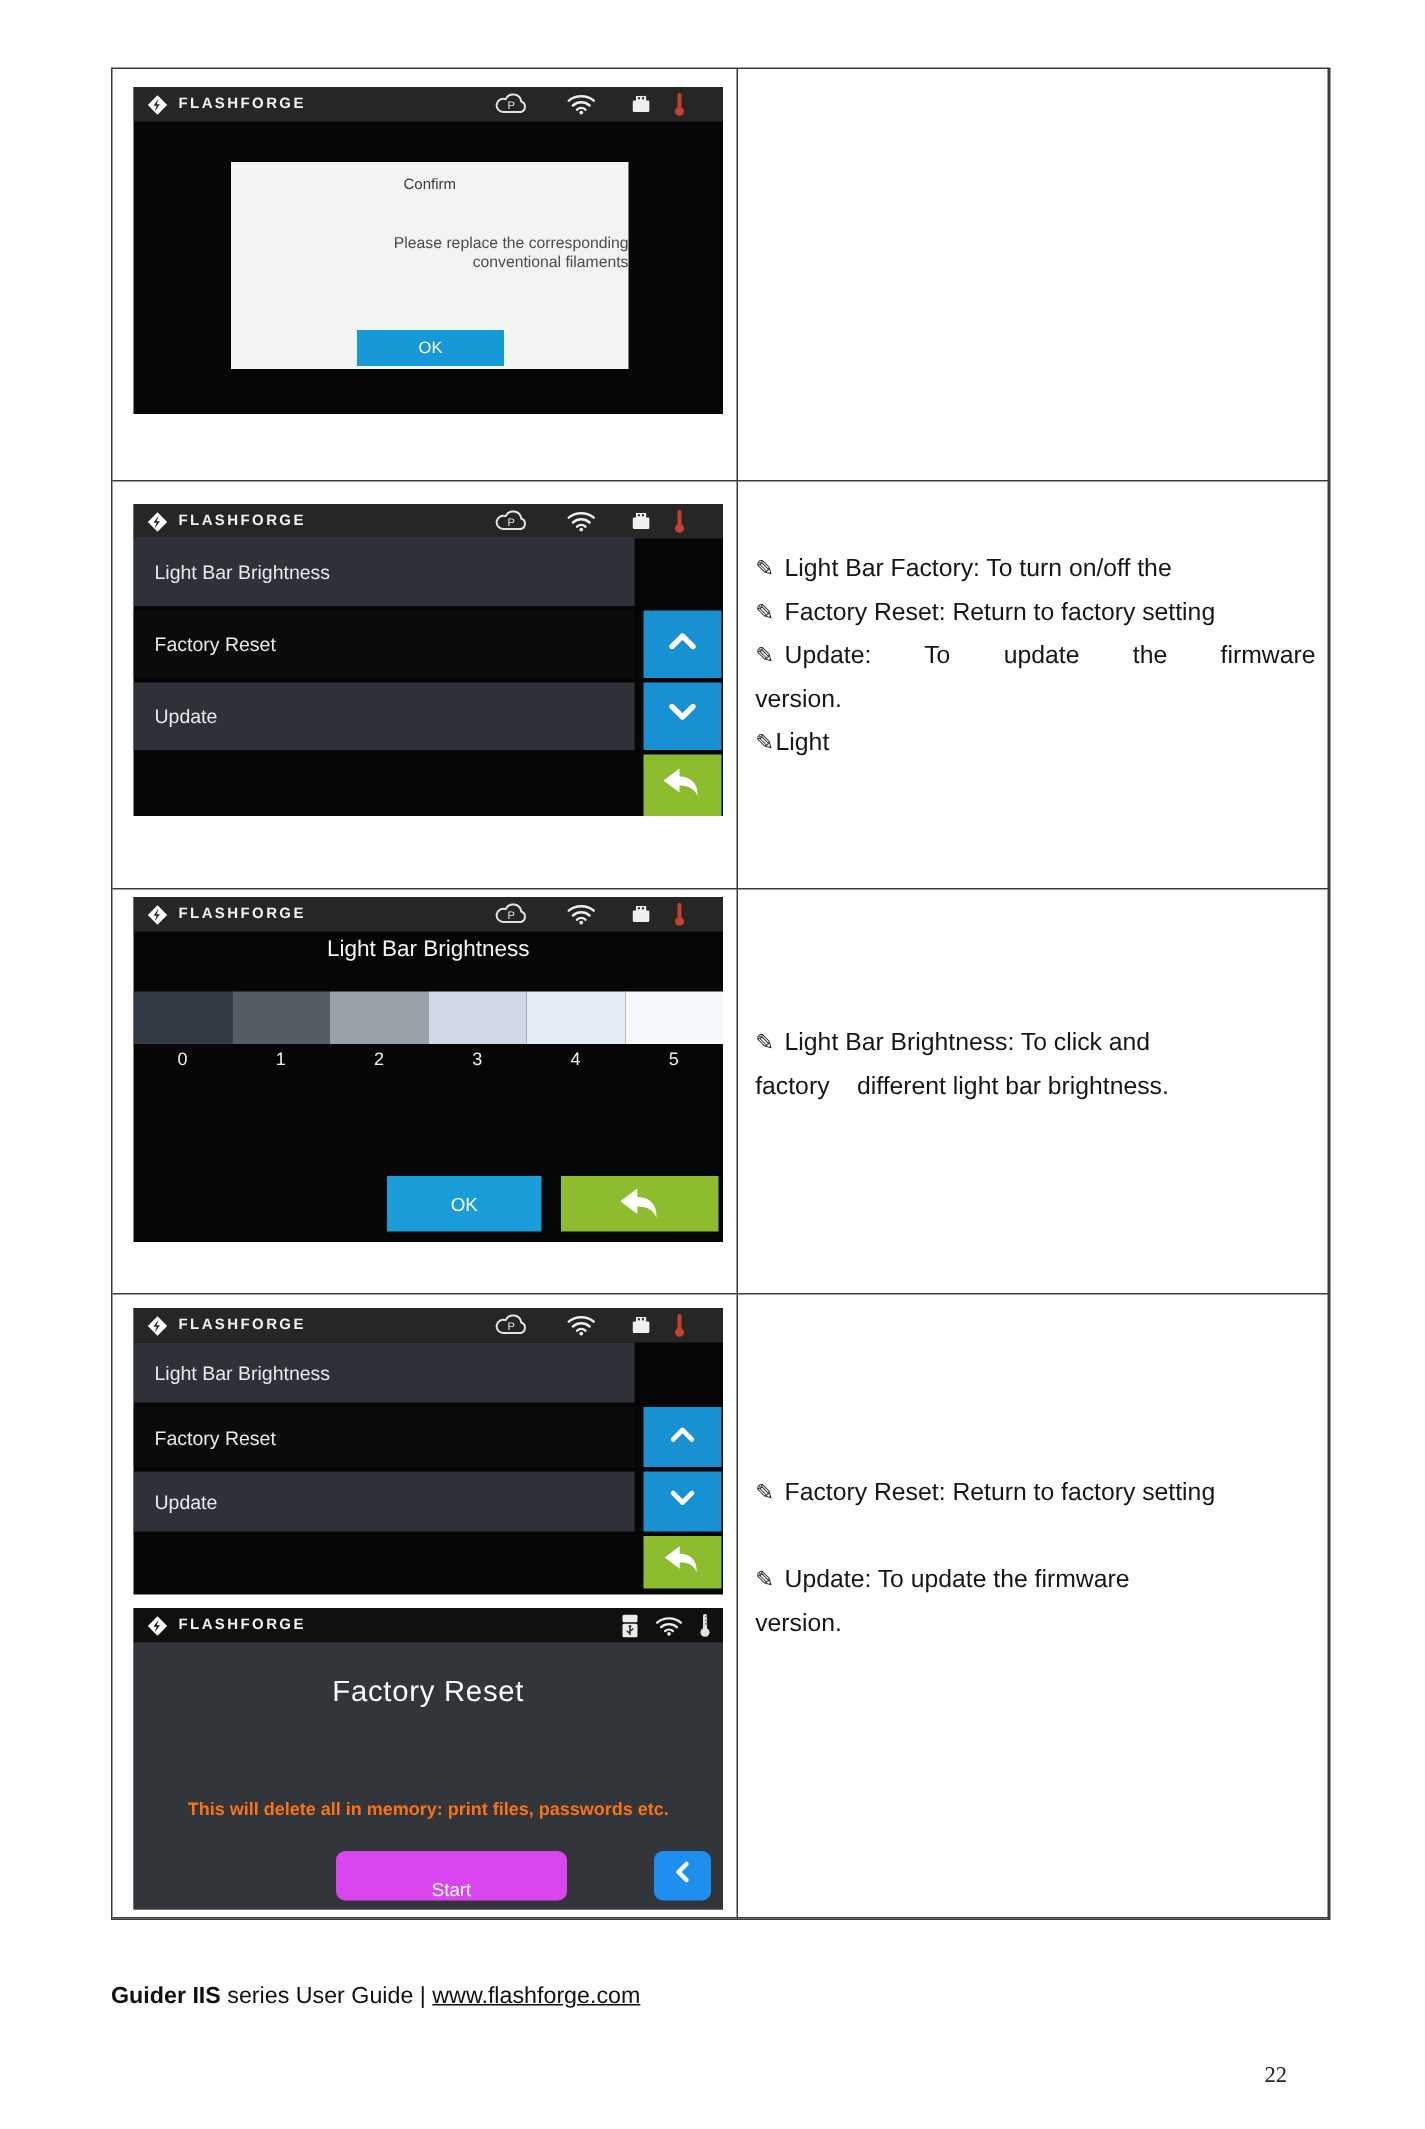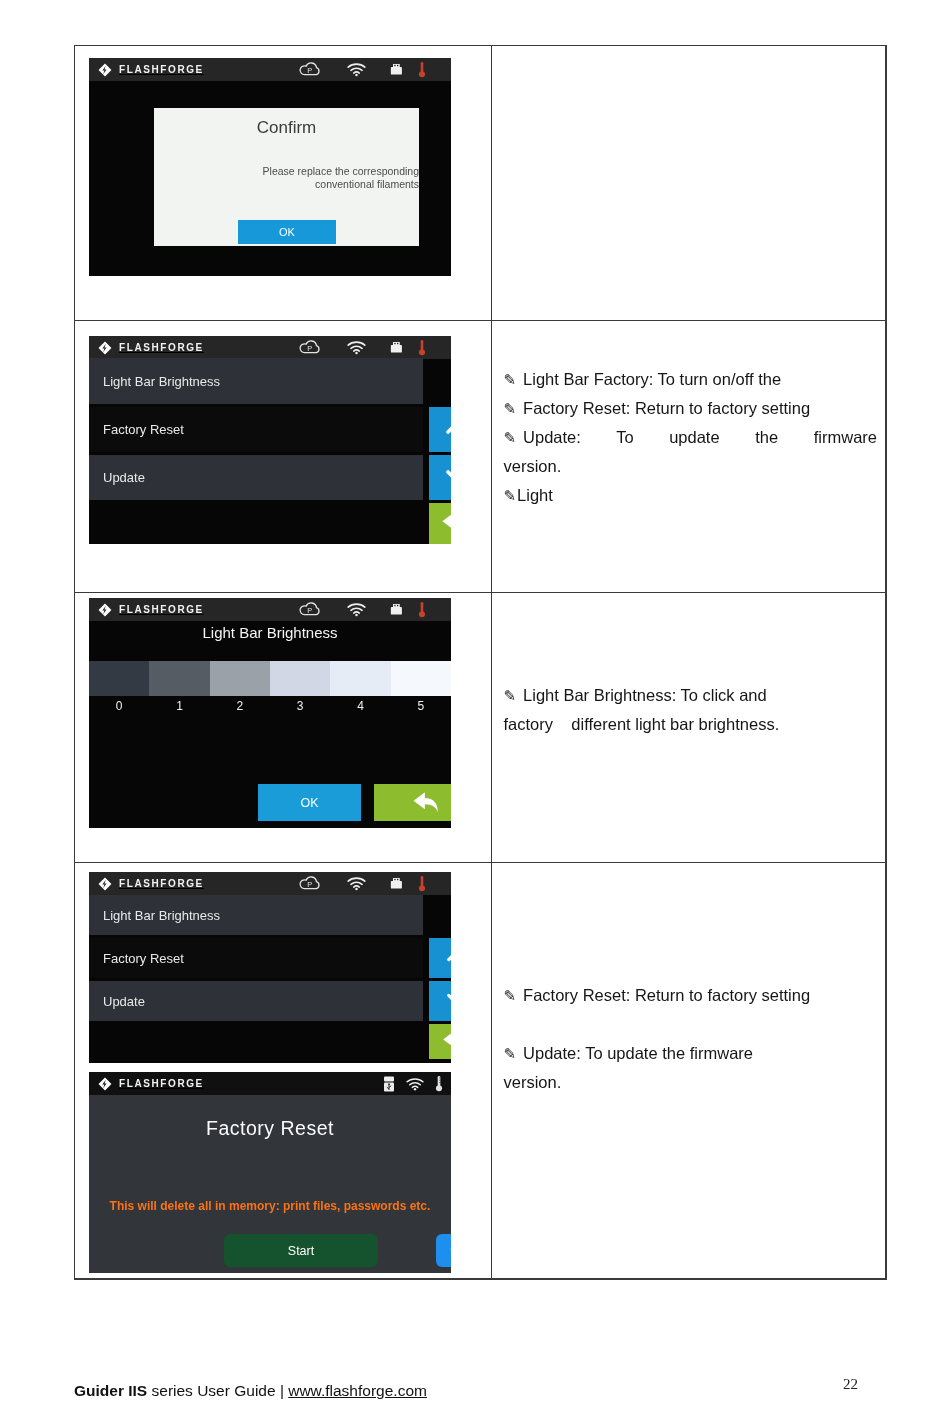--- a/index.html
+++ b/index.html
@@ -19,33 +19,33 @@
   .desc2 { padding-top:44px; }
   .desc3 { padding-top:88px; }
   .desc4 { padding-top:118px; }
   .bullet { margin-right:7px; font-size:15px; }
   .bullet.tight { margin-right:1px; }
   .jline { text-align:justify; text-align-last:justify; }
   .pre { white-space:pre-wrap; }
   .gap-before { margin-top:29px; }
 
   
-  .shot { position:absolute; left:14px; width:362px; background:#060606; overflow:hidden;text-decoration:underline; }
+  .shot { position:absolute; left:14px; width:393px; background:#060606; overflow:hidden; }
   .sbar { height:23px; background:#262626; display:flex; align-items:center; padding-left:9px; }
   .sbar .brand { color:#f2f2f2; font-weight:bold; font-size:10px; letter-spacing:1.6px; margin-left:7px; }
   .sbar .spacer { margin-left:auto; }
   .sbar svg { display:block; }
   .ic { margin-right:24px; }
   .ic.tightgap { margin-right:11px; }
   .ic.endpad { margin-right:25px; }
   .ic.endpad-sm { margin-right:8px; }
 
   
   .dialog { position:absolute; left:65px; top:50px; width:265px; height:138px; background:#f2f4f1; }
-  .dialog .dtitle { text-align:center; padding-top:10px; font-size:17px; color:#3c3c3c; }
+  .dialog .dtitle { text-align:center; padding-top:10px; font-size:10px; color:#3c3c3c; }
   .dialog .dbody { text-align:right; margin-top:27px; font-size:10.5px; line-height:13px; color:#4c4c4c; }
   .dialog .okbtn { position:absolute; left:84px; bottom:2px; width:98px; height:24px; color:#fff;
                    font-size:11px; display:flex; align-items:center; justify-content:center; }
 
   
   .menurow { position:absolute; left:0; width:334px; display:flex; align-items:center; padding-left:14px;
              color:#e9e9e9; font-size:13px; background:#2f3138; }
   .menurow.dark { background:#0b0b0c; }
   .sqbtn { position:absolute; left:340px; width:52px; display:flex; align-items:center; justify-content:center; }
 
@@ -61,21 +61,21 @@
   
   .fr-body { position:absolute; top:23px; left:0; right:0; bottom:0; background:#323539; }
   .fr-title { text-align:center; margin-top:22px; color:#fafafa; font-size:19.5px; letter-spacing:0.5px; }
   .fr-msg { text-align:center; margin-top:59px; color:#f97316; font-size:12px; font-weight:bold; }
   .fr-start { position:absolute; left:135px; top:162px; width:154px; height:33px; border-radius:6px;
               display:flex; align-items:center; justify-content:center; color:#fff; font-size:12.5px; }
   .fr-back { position:absolute; left:347px; top:162px; width:38px; height:33px; border-radius:6px;
              display:flex; align-items:center; justify-content:center; }
 
   
-  .footer { position:absolute; left:74px; top:1382px; font-size:15.5px; color:#111; }
+  .footer { position:absolute; left:74px; top:1322px; font-size:15.5px; color:#111; }
   .footer .bold { font-weight:bold; }
   .footer a { color:#111; text-decoration:underline; }
   .pageno { position:absolute; left:843px; top:1376px; font-family:"Liberation Serif", serif; font-size:15px; color:#222; }
 </style>
 </head>
 <body>
 
 <div class="page">
   <div class="guide-table">
 
@@ -405,21 +405,21 @@
                   <rect x="2.6" y="1" width="2.8" height="11" rx="1.4" fill="#e3e3e3"></rect>
                   <path d="M4 3 h2 M4 5.5 h2 M4 8 h2" stroke="#555" stroke-width="0.8"></path>
                   <circle cx="4" cy="14" r="3.2" fill="#e3e3e3"></circle>
                 </svg>
             </span>
           </div>
           <div class="fr-body">
             <div class="fr-title">Factory Reset</div>
             <div class="fr-msg">This will delete all in memory: print files, passwords etc.</div>
           </div>
-          <div class="fr-start" style="background-color: #14532d;">
+          <div class="fr-start" style="background-color: #d946ef; align-items: flex-end;">
             <span>Start</span>
           </div>
           <div class="fr-back" style="background-color: rgb(30, 143, 238);">
             <span>
               <svg width="14" height="16" viewBox="0 0 14 18">
                   <polyline points="10,3 4,9 10,15" stroke="#fff" stroke-width="3.4" fill="none" stroke-linecap="round" stroke-linejoin="round"></polyline>
                 </svg>
             </span>
           </div>
         </div>

